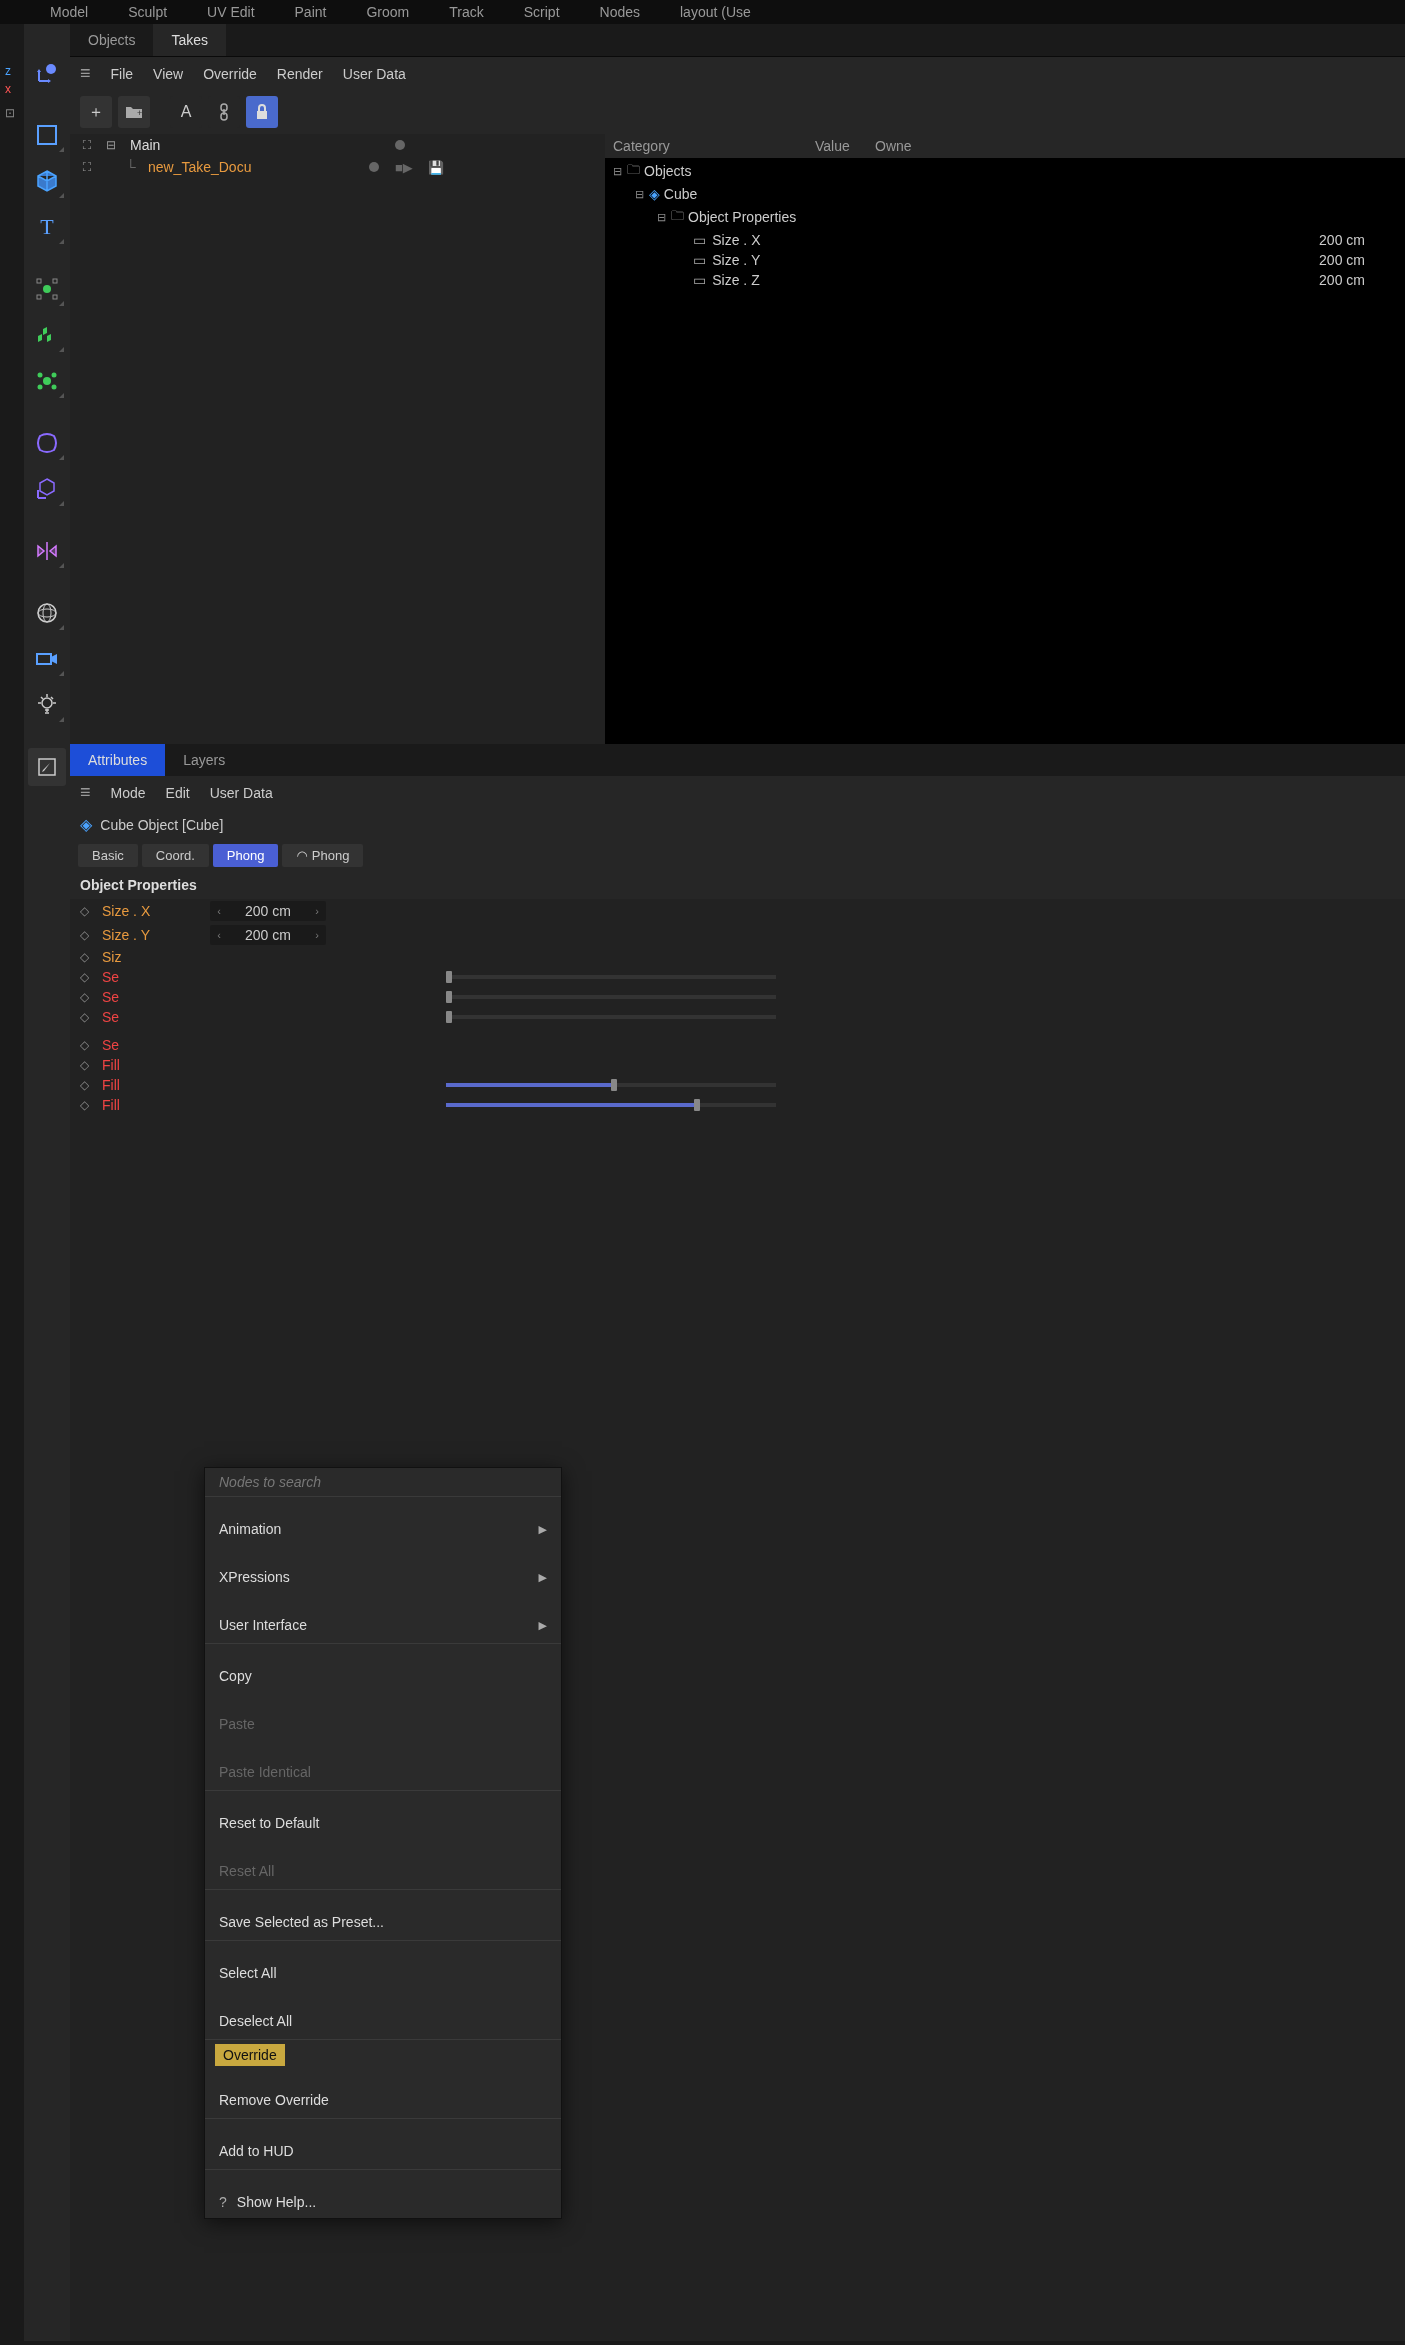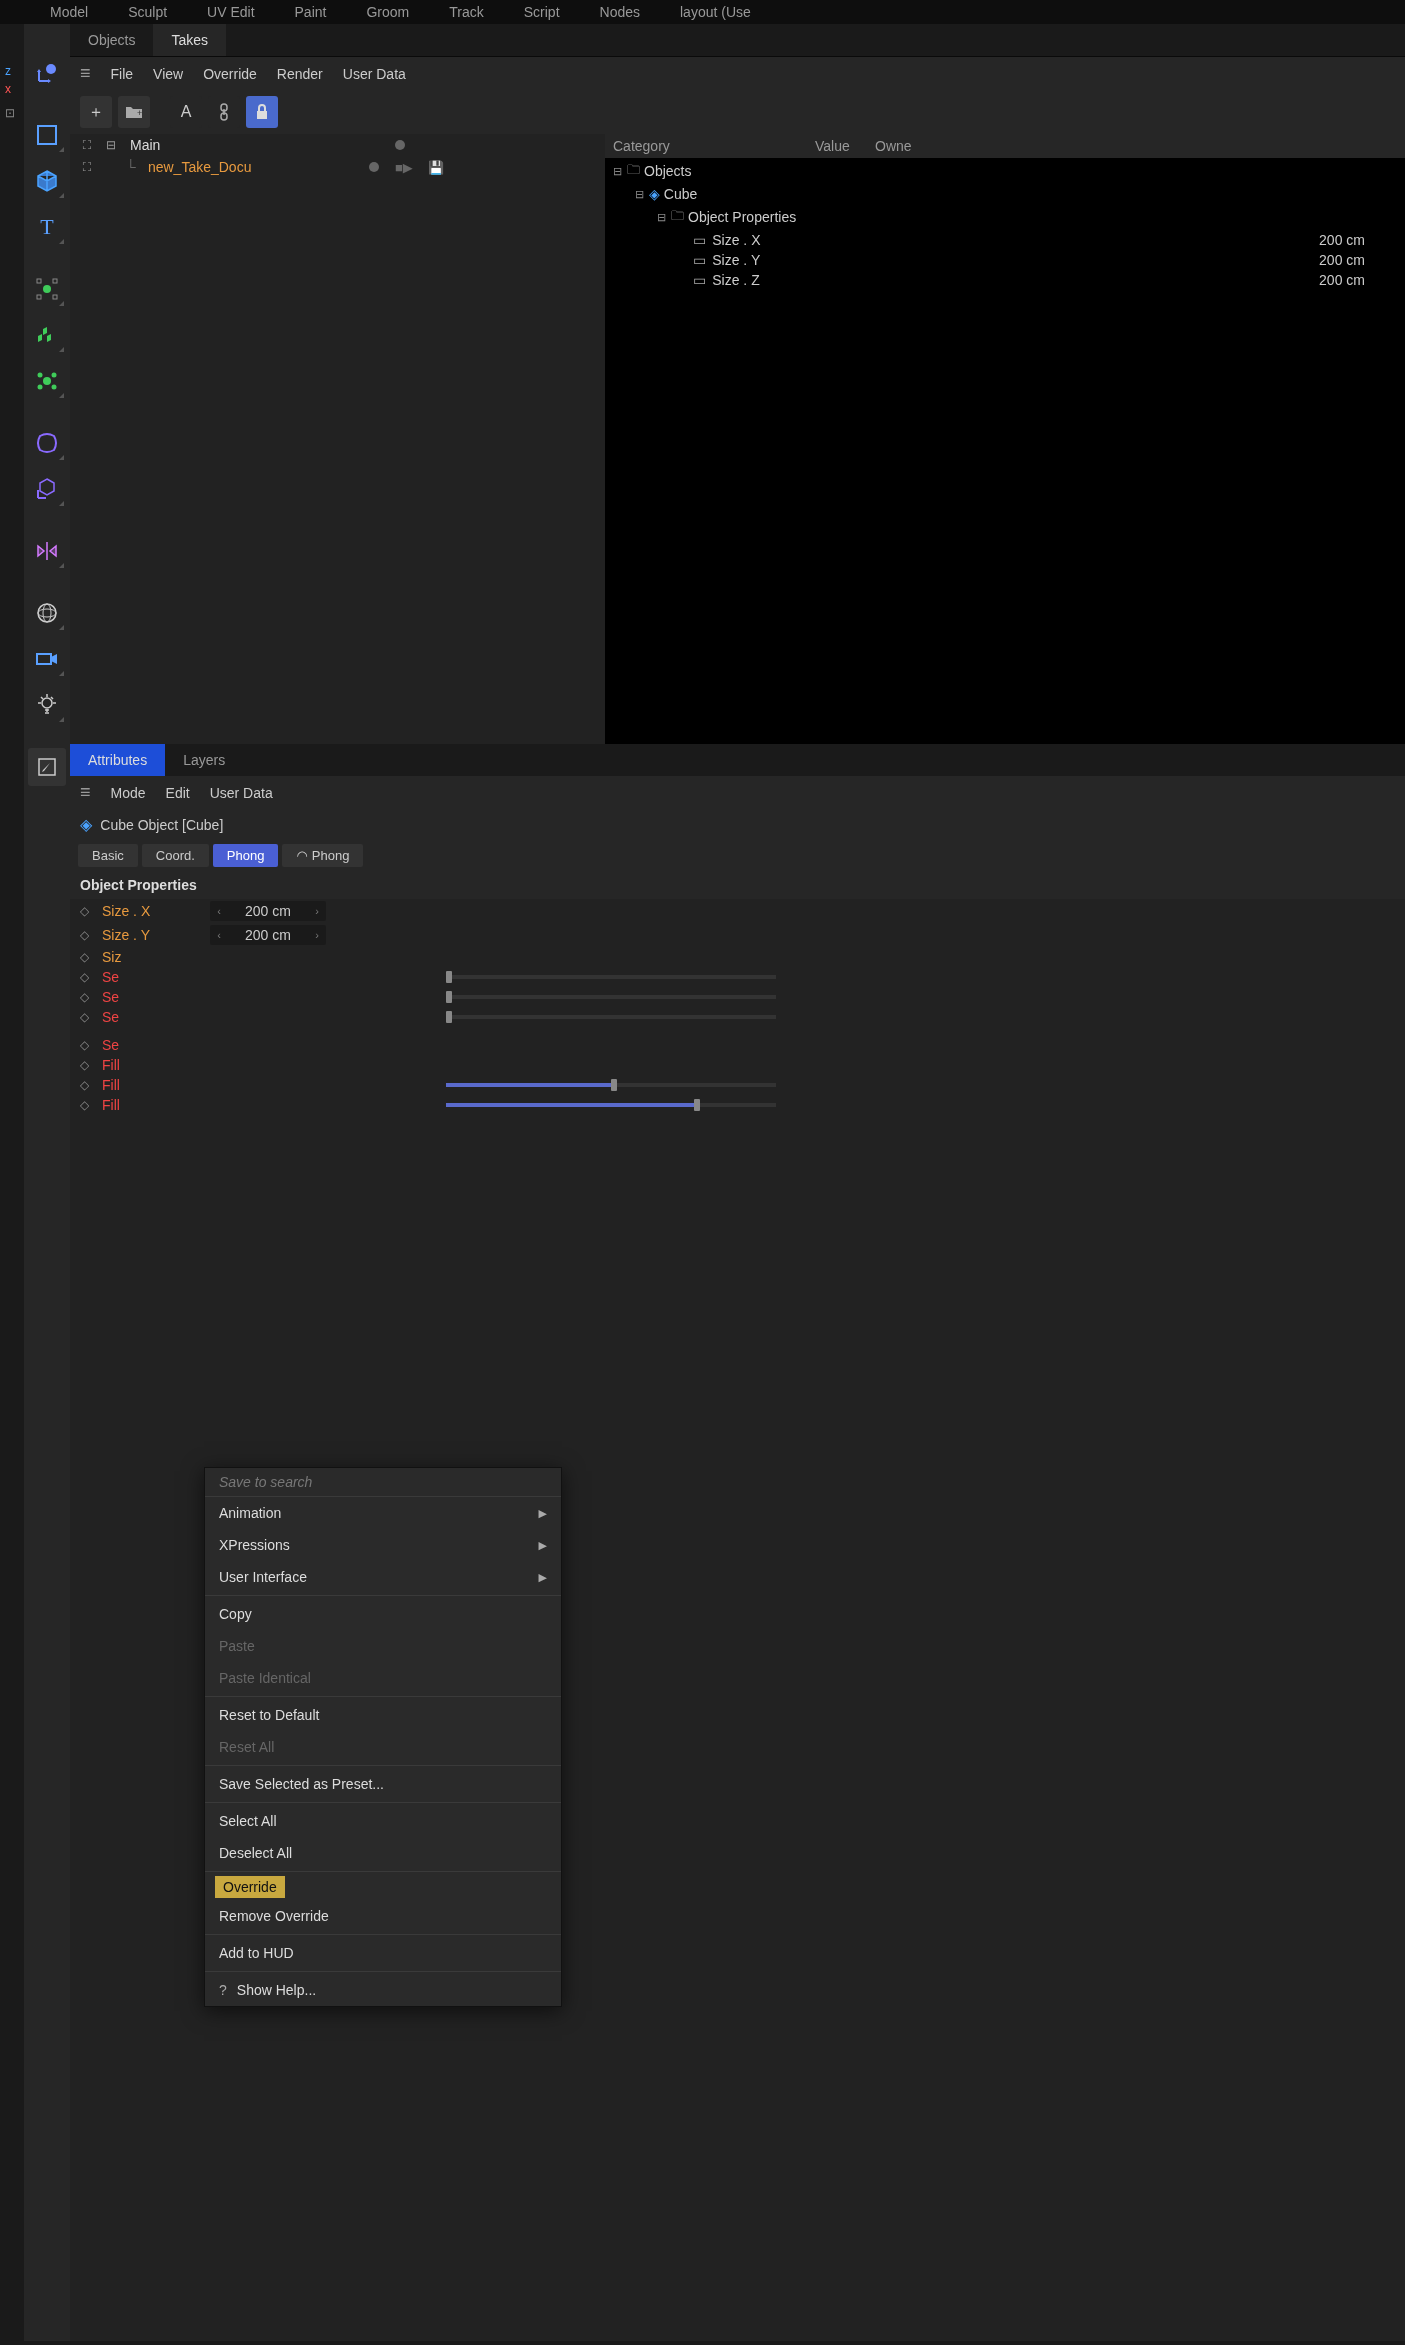--- a/index.html
+++ b/index.html
@@ -60,21 +60,21 @@
 .proprow .lbl { flex:0 0 100px; color:#ef4444; }
 .proprow .lbl.orange { color:#e89a3f; }
 .proprow .spin { display:flex; align-items:center; background:#1a1a1a; border-radius:2px; }
 .proprow .spin .ar { width:18px; text-align:center; color:#777; cursor:pointer; font-size:11px; }
 .proprow .spin .num { width:80px; text-align:center; color:#ccc; padding:2px 0; }
 .proprow .slider { flex:1; height:4px; background:#333; position:relative; margin-left:8px; max-width:330px; }
 .proprow .slider .fill { position:absolute; left:0; top:0; height:100%; background:#5a6acc; }
 .proprow .slider .knob { position:absolute; top:-4px; width:6px; height:12px; background:#888; border-radius:1px; }
 .ctxmenu { position:absolute; left:204px; top:1467px; width:358px; background:#2a2a2a; border:1px solid #111; box-shadow:0 4px 20px rgba(0,0,0,0.6); font-size:14px; z-index:100; }
 .ctxmenu .srch { padding:6px 14px; color:#777; font-style:italic; border-bottom:1px solid #3a3a3a; }
-.ctxmenu .mi { padding:8px 14px; color:#ddd; cursor:pointer; display:flex; align-items:center; }
+.ctxmenu .mi { padding:8px 14px; color:#ddd; cursor:pointer; display:flex; align-items:center;margin-top:16px; }
 .ctxmenu .mi .arr { margin-left:auto; color:#aaa; font-size:11px; }
 .ctxmenu .mi.dis { color:#666; }
 .ctxmenu .mi.hl { background:#c8a83f; color:#111; display:inline-block; margin:2px 10px; padding:3px 8px; }
 .ctxmenu .sep { height:1px; background:#3a3a3a; margin:2px 0; }
 .ctxmenu .mi .q { margin-right:10px; color:#aaa; }
 svg { display:block; }
 </style>
 </head>
 <body>
 
@@ -400,21 +400,21 @@
           <div class="slider">
             <div class="fill" style="width:75%;"></div>
             <div class="knob" style="left:75%;"></div>
           </div>
         </div>
     </div>
   </div>
 </div>
 
 <div class="ctxmenu">
-  <div class="srch">Save to search</div>
+  <div class="srch">Nodes to search</div>
   <div class="mi">
       <span>Animation</span>
       <span class="arr">▶</span>
     </div>
   <div class="mi">
       <span>XPressions</span>
       <span class="arr">▶</span>
     </div>
   <div class="mi">
       <span>User Interface</span>

